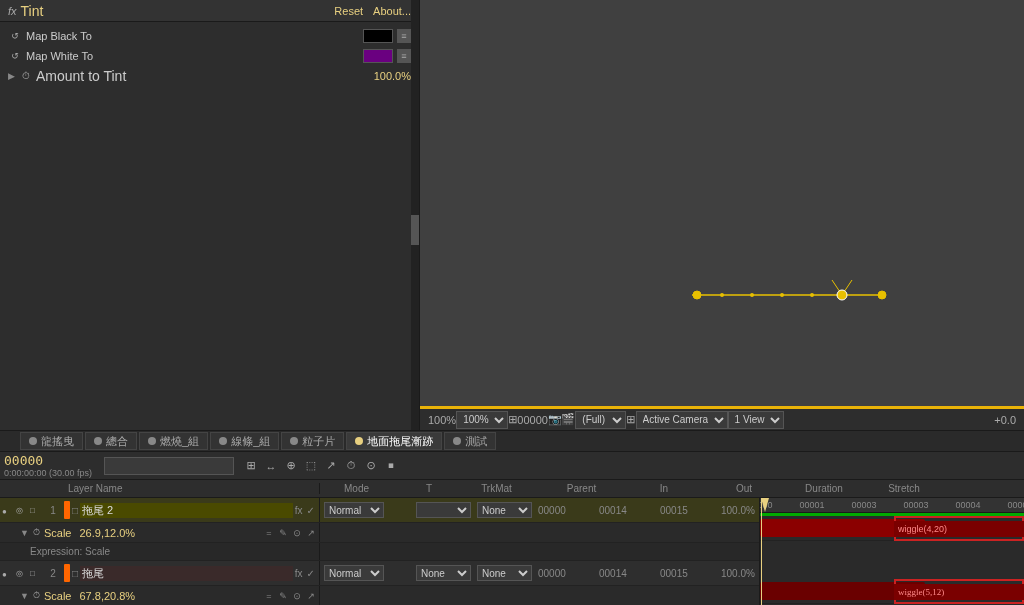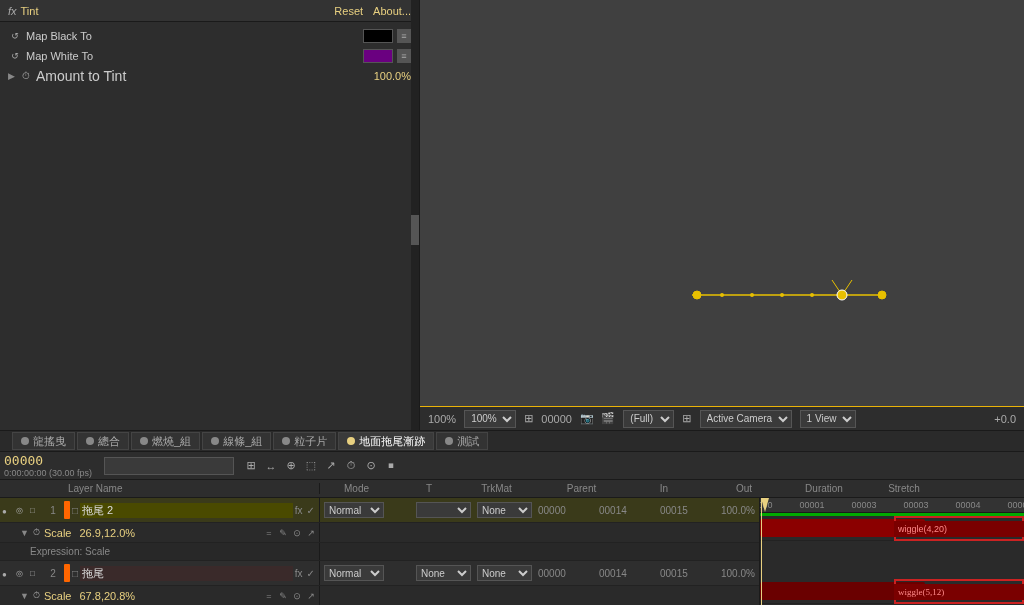--- a/index.html
+++ b/index.html
@@ -39,21 +39,21 @@
 
     .effects-header .fx-label {
       color: #aaa;
       font-size: 11px;
       font-style: italic;
       margin-right: 4px;
     }
 
     .effects-header .effect-name {
       color: #e8d080;
-      font-size: 11px;
+      font-size: 14px;
     }
 
     .effects-header .reset-btn {
       margin-left: auto;
       color: #e8d080;
       cursor: pointer;
       font-size: 11px;
       margin-right: 10px;
     }
 
@@ -176,21 +176,21 @@
     }
 
     
     .tabs-bar {
       display: flex;
       align-items: center;
       background: #2a2a2a;
       border-top: 1px solid #1a1a1a;
       border-bottom: 1px solid #1a1a1a;
       height: 22px;
-      padding: 0 12px;
+      padding: 0 20px;
       gap: 2px;
     }
 
     .tab {
       display: flex;
       align-items: center;
       padding: 2px 8px;
       height: 18px;
       cursor: pointer;
       font-size: 11px;
@@ -496,24 +496,23 @@
     .preview-bottom-bar {
       position: absolute;
       bottom: 0;
       left: 0;
       right: 0;
       height: 24px;
       background: #2d2d2d;
       display: flex;
       align-items: center;
       padding: 0 8px;
-      gap: 8px;
       font-size: 11px;
       color: #aaa;
-      border-top: 1px solid #eab308;
+      border-top: 3px solid #eab308;
     }
 
     .preview-dropdown {
       background: #3a3a3a;
       border: 1px solid #555;
       color: #ccc;
       height: 18px;
       font-size: 10px;
       padding: 0 2px;
     }

